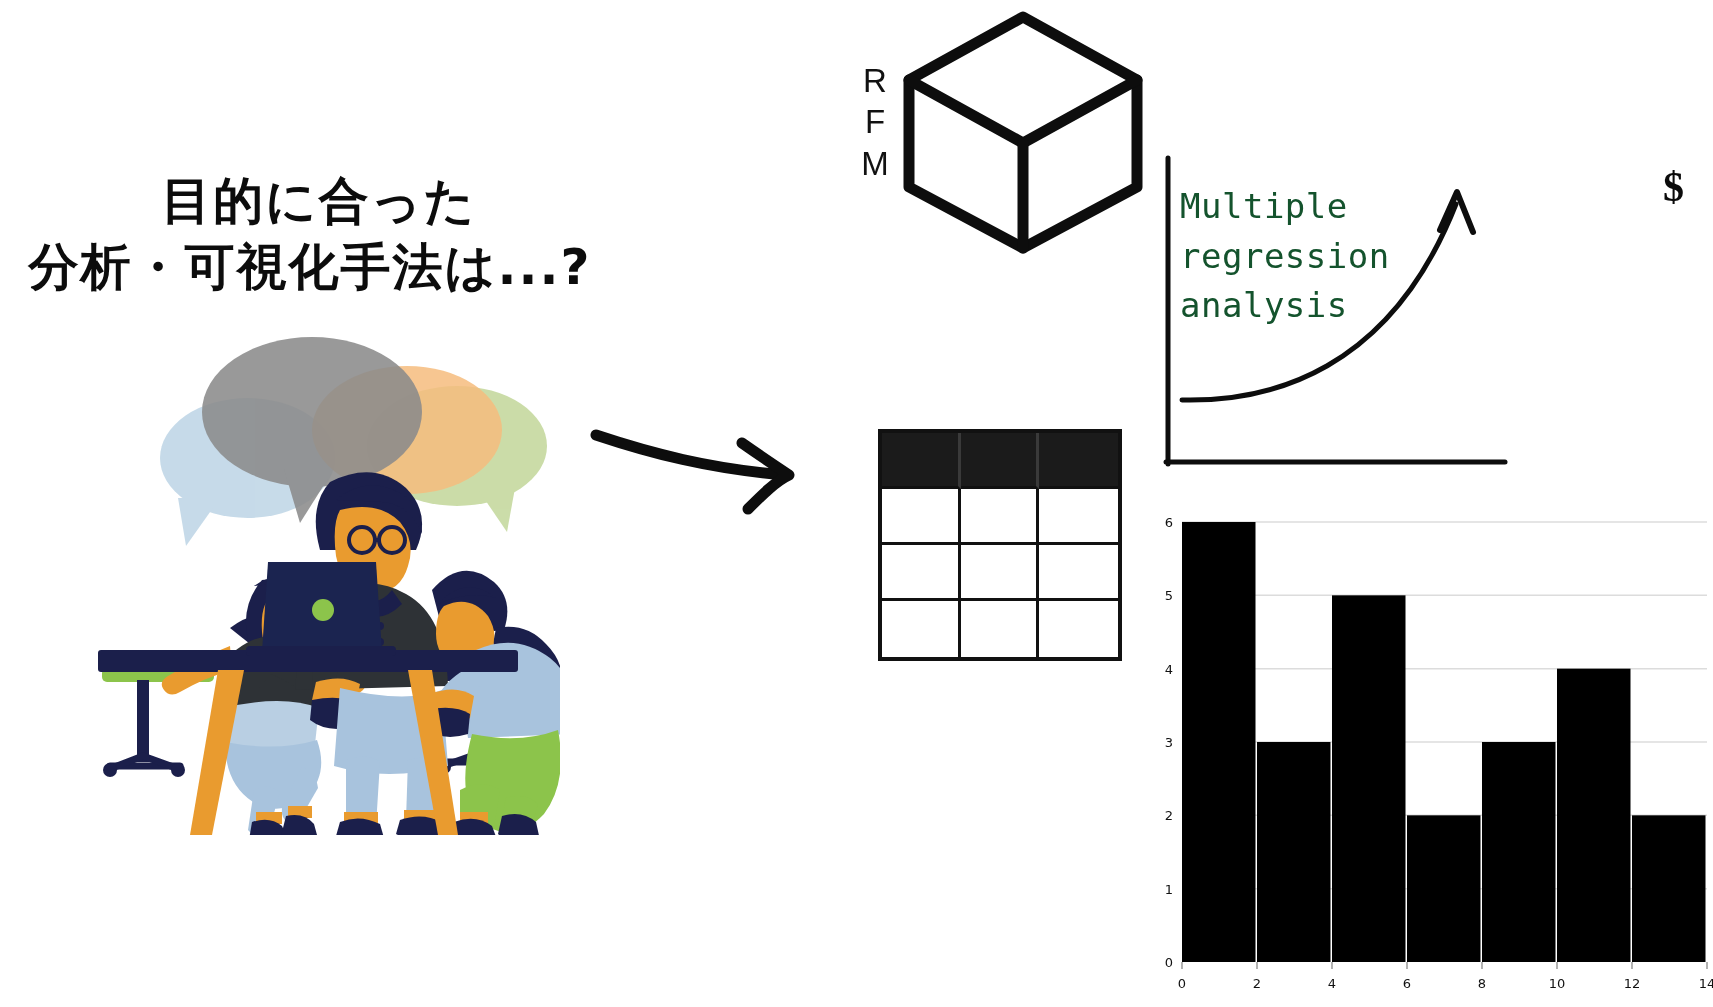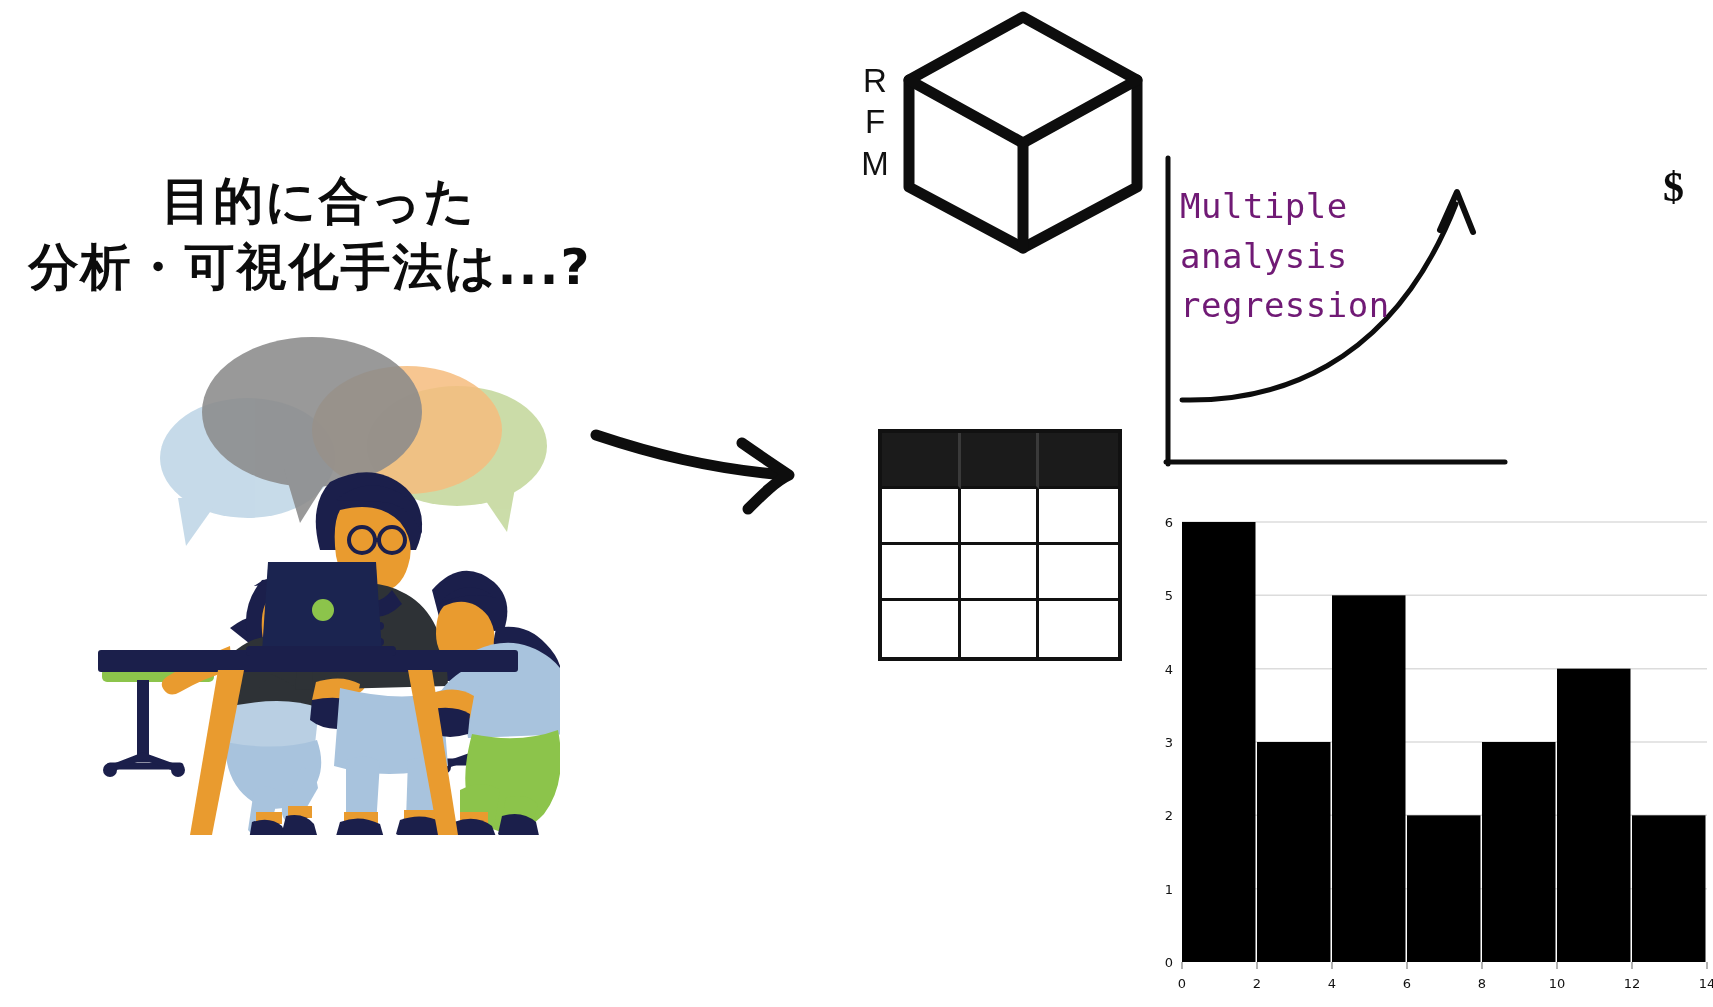--- a/index.html
+++ b/index.html
@@ -58,21 +58,21 @@
   #table-grid .cell{border-right:3px solid #111;border-bottom:3px solid #111;background:#fff;}
   #table-grid .cell.c3{border-right:none;}
   #table-grid .cell.r4{border-bottom:none;}
   #table-grid .cell.head{background:#1b1b1b;border-right-color:#3a3a3a;}
   #table-grid .cell.head.c3{border-right:none;}
 
   
   #regression{position:absolute;left:1160px;top:152px;width:420px;height:320px;}
   #reg-text{position:absolute;left:1180px;top:182px;width:250px;
     font-family:"DejaVu Sans Mono", monospace;
-    font-size:34px;line-height:1.46;color:#701a75;letter-spacing:.5px;}
+    font-size:34px;line-height:1.46;color:#14532d;letter-spacing:.5px;}
   #reg-text span{display:block;}
   #dollar-sign{position:absolute;left:1663px;top:163px;
     font-family:"Liberation Serif", serif;font-weight:bold;font-size:42px;color:#0b0b0b;}
 
   
   #barchart{position:absolute;left:1150px;top:500px;width:563px;height:500px;}
   #barchart svg{display:block;}
   .tick-lbl{font-family:"DejaVu Sans", sans-serif;font-size:13px;fill:#111;}
 </style>
 </head>
@@ -236,22 +236,22 @@
   <div id="regression">
     <svg width="420" height="320" viewBox="0 0 420 320" xmlns="http://www.w3.org/2000/svg">
       <path d="M8 6 L8 312" stroke="#0d0d0d" stroke-width="5" stroke-linecap="round"></path>
       <path d="M6 310 L345 310" stroke="#0d0d0d" stroke-width="5" stroke-linecap="round"></path>
       <path d="M22 248 C 110 250, 230 220, 296 52" fill="none" stroke="#0d0d0d" stroke-width="5" stroke-linecap="round"></path>
       <path d="M280 78 L297 40 L313 80" fill="none" stroke="#0d0d0d" stroke-width="6" stroke-linecap="round" stroke-linejoin="round"></path>
     </svg>
   </div>
   <div id="reg-text">
     <span>Multiple</span>
+    <span>regression</span>
     <span>analysis</span>
-    <span>regression</span>
   </div>
   <div id="dollar-sign">$</div>
 
   <div id="barchart">
     <svg id="bar-svg" width="563" height="500" viewBox="0 0 563 500" xmlns="http://www.w3.org/2000/svg">
         <line x1="32" x2="557" y1="388.6666666666667" y2="388.6666666666667" stroke="#dcdcdc" stroke-width="1.5"></line>
         <line x1="32" x2="557" y1="315.33333333333337" y2="315.33333333333337" stroke="#dcdcdc" stroke-width="1.5"></line>
         <line x1="32" x2="557" y1="242" y2="242" stroke="#dcdcdc" stroke-width="1.5"></line>
         <line x1="32" x2="557" y1="168.66666666666669" y2="168.66666666666669" stroke="#dcdcdc" stroke-width="1.5"></line>
         <line x1="32" x2="557" y1="95.33333333333331" y2="95.33333333333331" stroke="#dcdcdc" stroke-width="1.5"></line>

